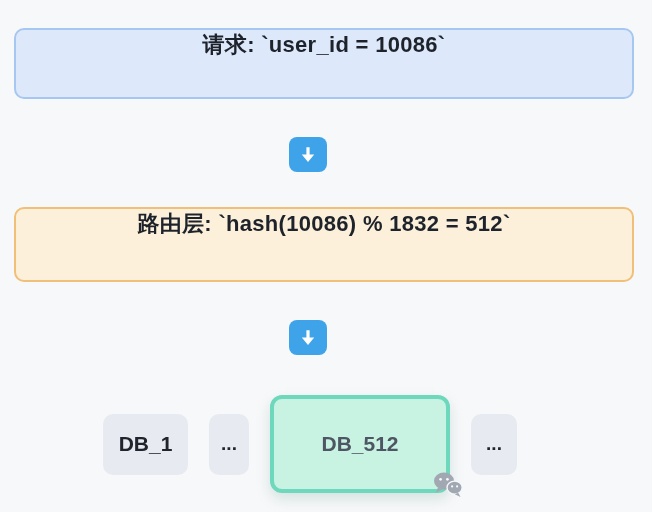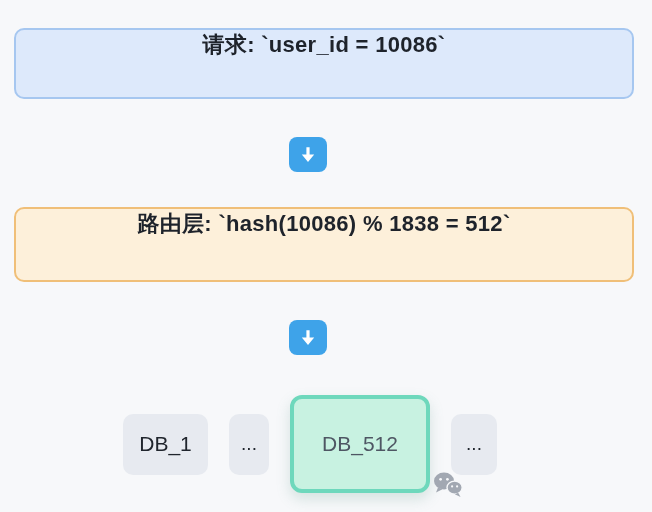--- a/index.html
+++ b/index.html
@@ -66,32 +66,32 @@
     justify-content: center;
     gap: 21px;
   }
   .db-node {
     background: #e7eaf0;
     border-radius: 10px;
     height: 61px;
     display: flex;
     align-items: center;
     justify-content: center;
-    font-weight: normal;
+    font-weight: bold;
     font-size: 21px;
     color: #20252d;
     box-sizing: border-box;
     flex: 0 0 auto;
   }
   .db-node.w-db1    { width: 85px; }
   .db-node.w-dots1  { width: 40px; font-size: 19px; }
   .db-node.w-dots2  { width: 46px; font-size: 19px; }
   .db-node.w-db1024 { width: 131px; }
   .db-node.highlight {
-    width: 140px;
+    width: 180px;
     height: 98px;
     background: #c8f2e1;
     border: 4px solid #6ed8bc;
     border-radius: 12px;
     color: #4e5663;
     box-shadow: 0 6px 14px rgba(90, 150, 130, 0.22);
   }
   .watermark {
     position: absolute;
     left: 433px;
@@ -114,21 +114,21 @@
     <span>请求: `user_id = 10086`</span>
   </div>
 
   <div class="arrow-badge arrow-1">
     <svg width="24" height="24" viewBox="0 0 24 24" aria-hidden="true">
       <path d="M10.4 4.2 h3.2 v7.3 h4.6 L12 19 L5.8 11.5 h4.6 Z" fill="#ffffff"></path>
     </svg>
   </div>
 
   <div class="flow-box router-box">
-    <span>路由层: `hash(10086) % 1838 = 512`</span>
+    <span>路由层: `hash(10086) % 1832 = 512`</span>
   </div>
 
   <div class="arrow-badge arrow-2">
     <svg width="24" height="24" viewBox="0 0 24 24" aria-hidden="true">
       <path d="M10.4 4.2 h3.2 v7.3 h4.6 L12 19 L5.8 11.5 h4.6 Z" fill="#ffffff"></path>
     </svg>
   </div>
 
   <div class="db-row">
     <div class="db-node w-db1">DB_1</div>

